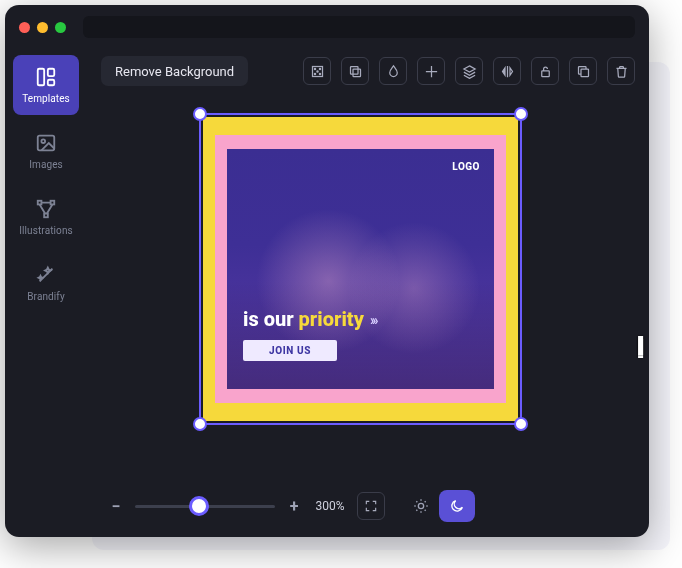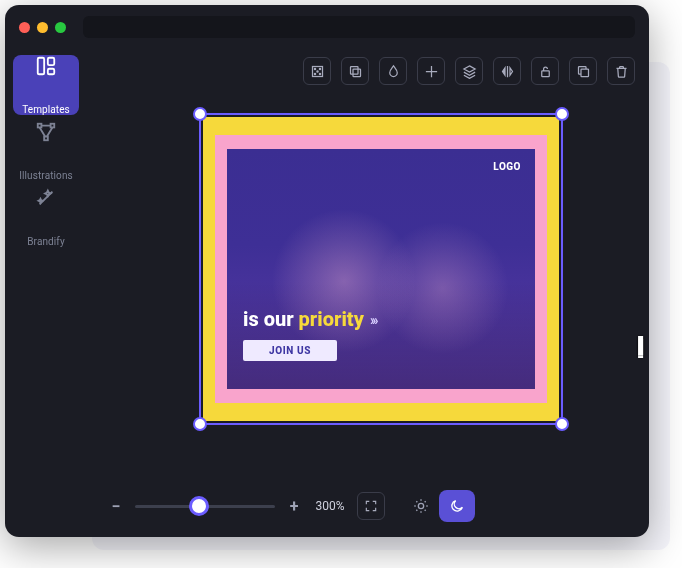--- a/index.html
+++ b/index.html
@@ -5,32 +5,32 @@
 *{box-sizing:border-box;margin:0;padding:0;font-family:-apple-system,BlinkMacSystemFont,"Segoe UI",Roboto,sans-serif}
 body{background:#fff;width:682px;height:568px;position:relative;overflow:hidden}
 .back-sheet{position:absolute;left:92px;top:62px;width:578px;height:488px;background:#f5f5fb;border-radius:12px}
 .app{position:absolute;left:5px;top:5px;width:644px;height:532px;background:#1b1c24;border-radius:14px;box-shadow:0 10px 40px rgba(0,0,0,.35);display:flex;flex-direction:column;overflow:hidden}
 .titlebar{height:44px;display:flex;align-items:center;gap:7px;padding:0 14px}
 .tdot{width:11px;height:11px;border-radius:50%}
 .tdot.r{background:#ff5f57}.tdot.y{background:#febc2e}.tdot.g{background:#28c840}
 .titlebar .strip{margin-left:10px;flex:1;height:22px;border-radius:6px;background:#14151b}
 .body{flex:1;display:flex;min-height:0}
 .sidebar{width:82px;padding:6px 0 10px;display:flex;flex-direction:column;align-items:center;gap:6px}
-.sb{width:66px;height:60px;display:flex;flex-direction:column;align-items:center;justify-content:space-between;gap:5px;border-radius:8px;color:#7d8294;cursor:pointer}
+.sb{width:66px;height:60px;display:flex;flex-direction:column;align-items:center;justify-content:center;gap:5px;border-radius:8px;color:#7d8294;cursor:pointer}
 .sb.active{background:#4a41b8;color:#fff}
 .sb svg{width:22px;height:22px}
 .sb span{font-size:10px;letter-spacing:.1px}
 .main{flex:1;display:flex;flex-direction:column;min-width:0}
 .toolbar{height:44px;display:flex;align-items:center;padding:0 14px;gap:10px}
 .chip{height:30px;padding:0 14px;border-radius:7px;background:#262832;color:#e6e6ef;font-size:13px;display:flex;align-items:center;cursor:pointer}
 .spacer{flex:1}
 .tbtn{width:28px;height:28px;border-radius:6px;border:1px solid #3a3c49;color:#a8abbd;display:flex;align-items:center;justify-content:center;cursor:pointer}
 .tbtn svg{width:15px;height:15px}
 .canvas-wrap{flex:1;position:relative}
-.artboard{position:absolute;left:116px;top:24px;width:356px;height:304px;background:#2a2261}
+.artboard{position:absolute;left:116px;top:24px;width:315px;height:304px;background:#2a2261}
 .frame-y{position:absolute;inset:0;background:#f6d93b}
 .frame-p{position:absolute;left:12px;right:12px;top:18px;bottom:18px;background:#f9a4cc}
 .photo{position:absolute;left:24px;right:24px;top:32px;bottom:32px;background:linear-gradient(180deg,#3b2e92 0%,#3e2f96 40%,#5c3aa6 100%);overflow:hidden}
 .photo::before{content:"";position:absolute;inset:0;background:radial-gradient(120px 120px at 38% 55%,rgba(255,189,214,.35),transparent 60%),radial-gradient(110px 110px at 70% 58%,rgba(255,189,214,.28),transparent 60%),linear-gradient(180deg,transparent 55%,rgba(0,0,0,.25))}
 .logo{position:absolute;top:12px;right:14px;color:#fff;font-size:10px;font-weight:800;letter-spacing:.5px}
 .headline{position:absolute;left:16px;bottom:58px;color:#fff;font-weight:800;font-size:20px;line-height:1.15}
 .headline .accent{color:#f6d93b}
 .arrows{display:inline-block;margin-left:6px;font-size:14px;color:#d9d0ff;letter-spacing:-2px;font-weight:700;vertical-align:1px}
 .cta{position:absolute;left:16px;bottom:28px;background:#efeaff;color:#3e36a3;font-size:10px;font-weight:800;letter-spacing:.6px;padding:5px 26px;border-radius:2px}
 .sel{position:absolute;left:-4px;top:-4px;right:-4px;bottom:-4px;border:2px solid #6b5cff;pointer-events:none}
@@ -68,20 +68,28 @@
 
       <div class="sb active">
         <svg viewBox="0 0 24 24" fill="none" stroke="currentColor" stroke-width="2">
             <rect x="3" y="3" width="7" height="18" rx="1.5"></rect>
             <rect x="14" y="3" width="7" height="8" rx="1.5"></rect>
             <rect x="14" y="15" width="7" height="6" rx="1.5"></rect>
           </svg>
         <span>Templates</span>
       </div>
 
+      <div class="sb">
+        <svg viewBox="0 0 24 24" fill="none" stroke="currentColor" stroke-width="2">
+            <rect x="3" y="4" width="18" height="16" rx="2"></rect>
+            <circle cx="9" cy="10" r="2"></circle>
+            <path d="M21 18l-6-6-8 8"></path>
+          </svg>
+        <span>Images</span>
+      </div>
 
 
       <div class="sb">
         <svg viewBox="0 0 24 24" fill="none" stroke="currentColor" stroke-width="2">
             <rect x="3" y="3" width="4" height="4"></rect>
             <rect x="17" y="3" width="4" height="4"></rect>
             <rect x="10" y="17" width="4" height="4"></rect>
             <path d="M7 5h10M5 7l6 10M19 7l-6 10"></path>
           </svg>
         <span>Illustrations</span>
@@ -92,20 +100,21 @@
         <svg viewBox="0 0 24 24" fill="none" stroke="currentColor" stroke-width="2">
             <path d="M5 19L19 5"></path>
             <path d="M14 4l1 2 2 1-2 1-1 2-1-2-2-1 2-1zM6 13l.7 1.4L8 15l-1.3.6L6 17l-.7-1.4L4 15l1.3-.6z"></path>
           </svg>
         <span>Brandify</span>
       </div>
     </div>
 
     <div class="main">
       <div class="toolbar">
+        <div class="chip">Remove Background</div>
         <div class="spacer"></div>
         <div class="tbtn">
             <svg viewBox="0 0 24 24" fill="none" stroke="currentColor" stroke-width="2">
               <rect x="4" y="4" width="16" height="16"></rect>
               <circle cx="8" cy="8" r="1" fill="currentColor"></circle>
               <circle cx="16" cy="8" r="1" fill="currentColor"></circle>
               <circle cx="8" cy="16" r="1" fill="currentColor"></circle>
               <circle cx="16" cy="16" r="1" fill="currentColor"></circle>
               <circle cx="12" cy="12" r="1" fill="currentColor"></circle>
             </svg>

